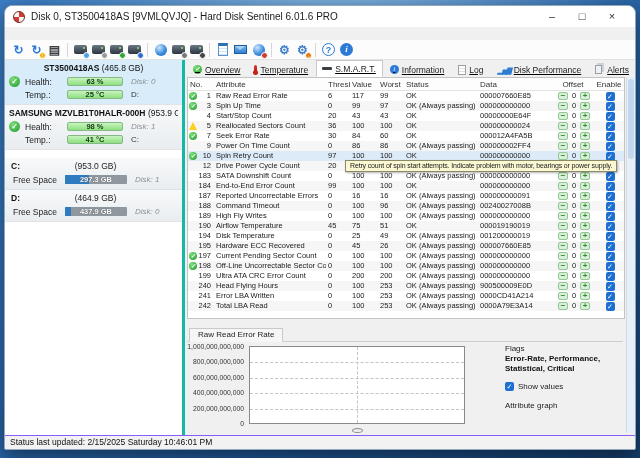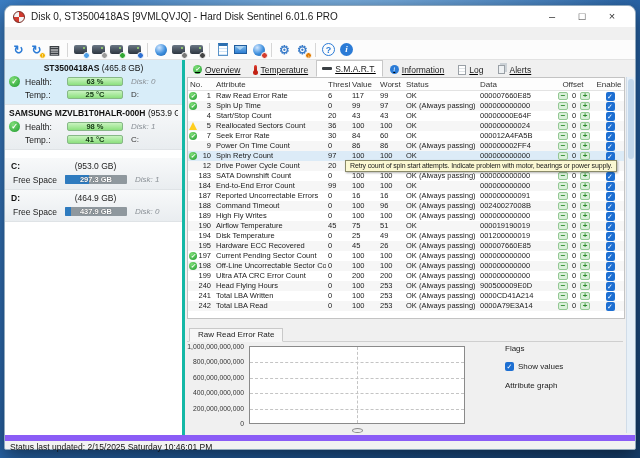--- a/index.html
+++ b/index.html
@@ -184,21 +184,21 @@
   .showrow .chk2::before { content:"✓"; }
   .showrow span.lab { font-size:8px; color:#222; }
   .aglabel { font-size:8px; color:#222; margin-top:10px; }
   .select { margin-top:2px; height:15px; border:1px solid #8a8a8a; border-radius:2px;
     background:#fff; display:flex; align-items:center; font-size:8px; color:#111;
     padding:0 4px; justify-content:space-between; }
   .select .chev { color:#555; font-size:8px; }
 
   
   .statusbar { position:absolute; bottom:0; left:0; right:0; height:14px; background:#f2f2f2;
-    border-top:6px solid #8b5cf6; font-size:8.5px; color:#111; line-height:13px;
+    border-top:1px solid #8b5cf6; font-size:8.5px; color:#111; line-height:13px;
     padding-left:5px; border-radius:0 0 2px 2px; }
 </style>
 </head>
 <body>
 
 <div class="window">
 
   <div class="titlebar">
     <span class="appicon"></span>
     <span class="title-text">Disk 0, ST3500418AS [9VMLQVJQ]  -  Hard Disk Sentinel 6.01.6 PRO</span>
@@ -366,20 +366,24 @@
           </span>
           <span class="tab">
             <i class="ti info-circle"></i>
             <span>Information</span>
           </span>
           <span class="tab">
             <i class="ti log-document"></i>
             <span>Log</span>
           </span>
           <span class="tab">
+            <i class="ti performance-chart"></i>
+            <span>Disk Performance</span>
+          </span>
+          <span class="tab">
             <i class="ti alerts-pages"></i>
             <span>Alerts</span>
           </span>
         </div>
 
       <div class="card">
         <div class="thead">
           <span>No.</span>
           <span>Attribute</span>
           <span>Thresh...</span>
@@ -775,21 +779,21 @@
                 <span class="pbtn">+</span>
               </span>
               <span class="c en">
                 <span class="chk"></span>
               </span>
             </div>
             <div class="trow">
               <span class="c no">
                 <b>241</b>
               </span>
-              <span class="c">Total LBA Written</span>
+              <span class="c">Error LBA Written</span>
               <span class="c">0</span>
               <span class="c">100</span>
               <span class="c">253</span>
               <span class="c">OK (Always passing)</span>
               <span class="c">0000CD41A214</span>
               <span class="c off">
                 <span class="mbtn">−</span>
                 <span class="oval">0</span>
                 <span class="pbtn">+</span>
               </span>
@@ -835,20 +839,21 @@
         <div class="plot">
           <div class="gridh" style="top:15px"></div>
           <div class="gridh" style="top:31px"></div>
           <div class="gridh" style="top:46px"></div>
           <div class="gridh" style="top:62px"></div>
           <div class="gridv"></div>
         </div>
         <div class="handle"></div>
         <div class="flags">
           <div class="flabel">Flags</div>
+          <div class="fvalue">Error-Rate, Performance, Statistical, Critical</div>
           <div class="showrow">
             <span class="chk2"></span>
             <span class="lab">Show values</span>
           </div>
           <div class="aglabel">Attribute graph</div>
         </div>
       </div>
 
       <div class="scroll">
         <div class="thumb"></div>

